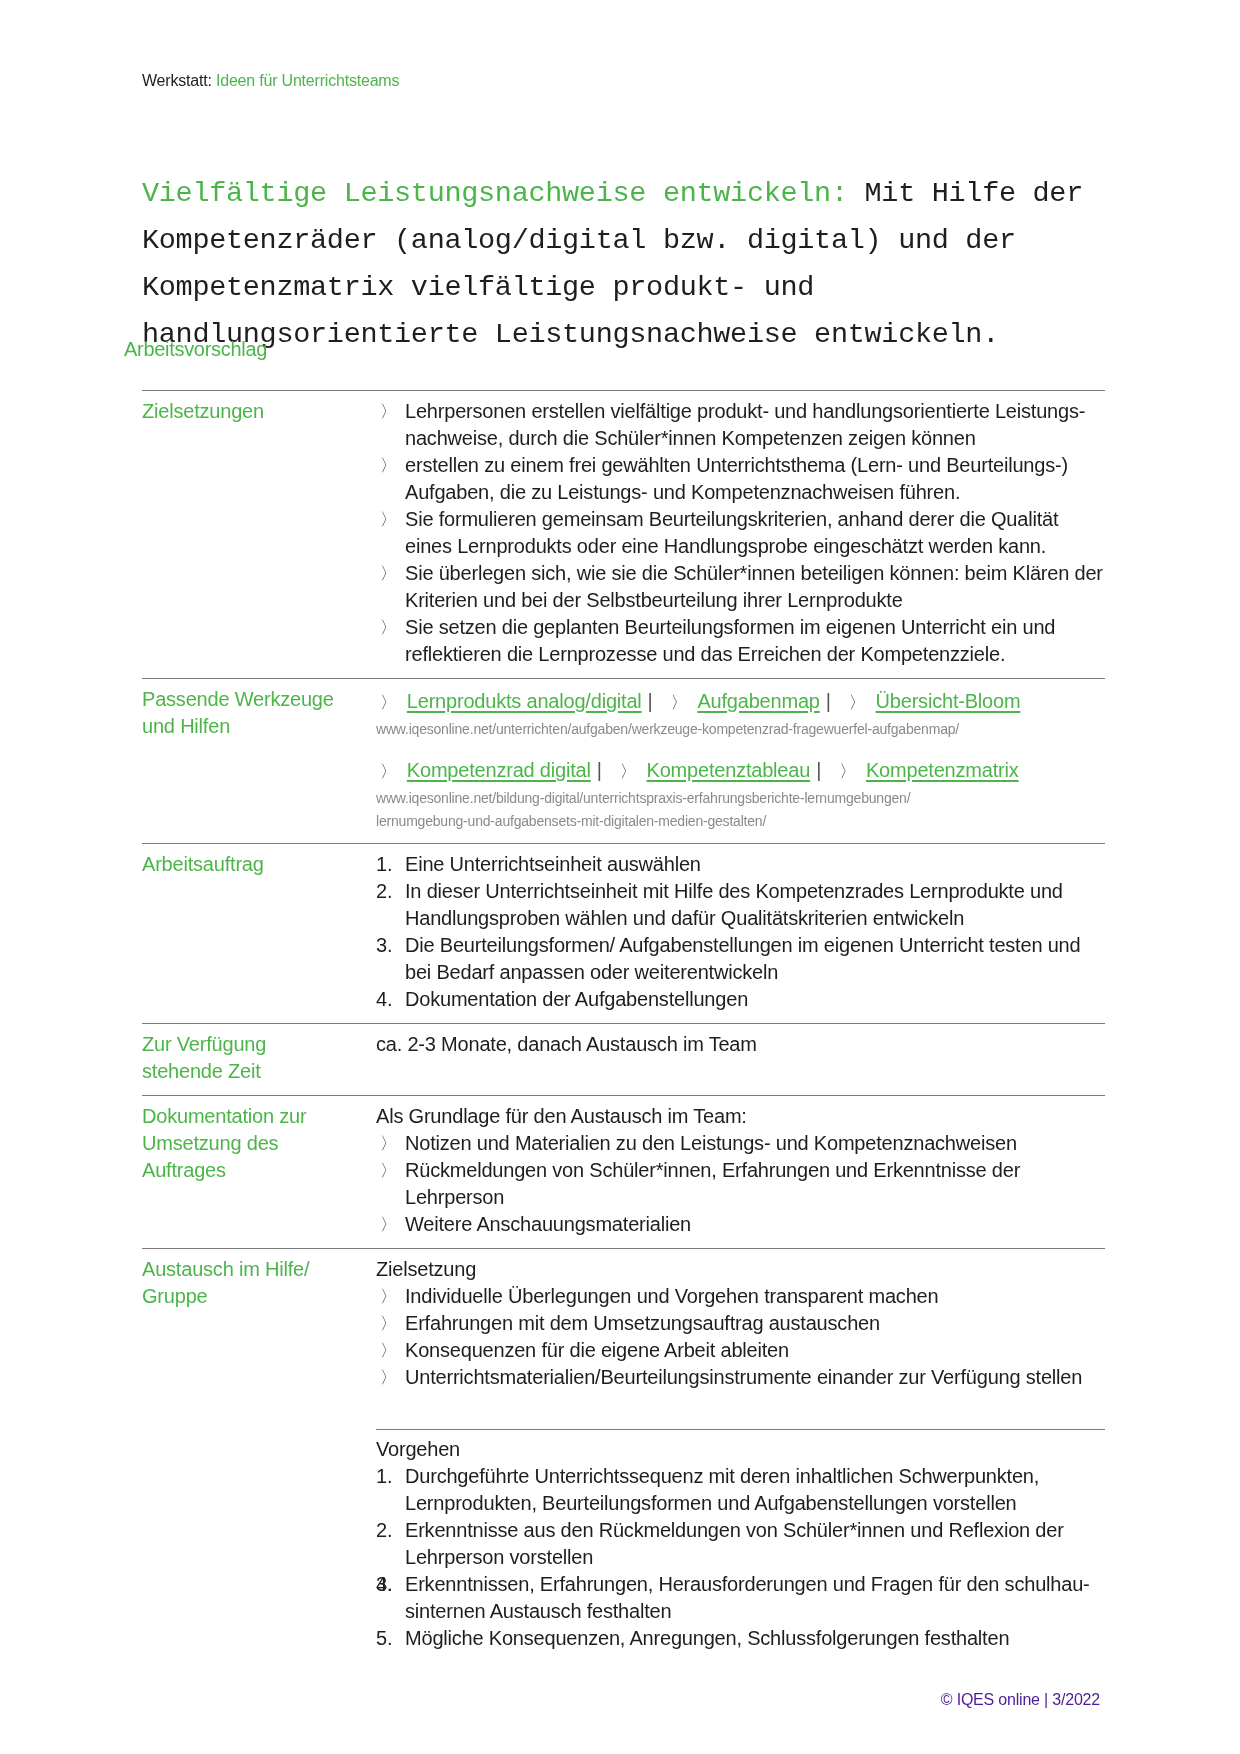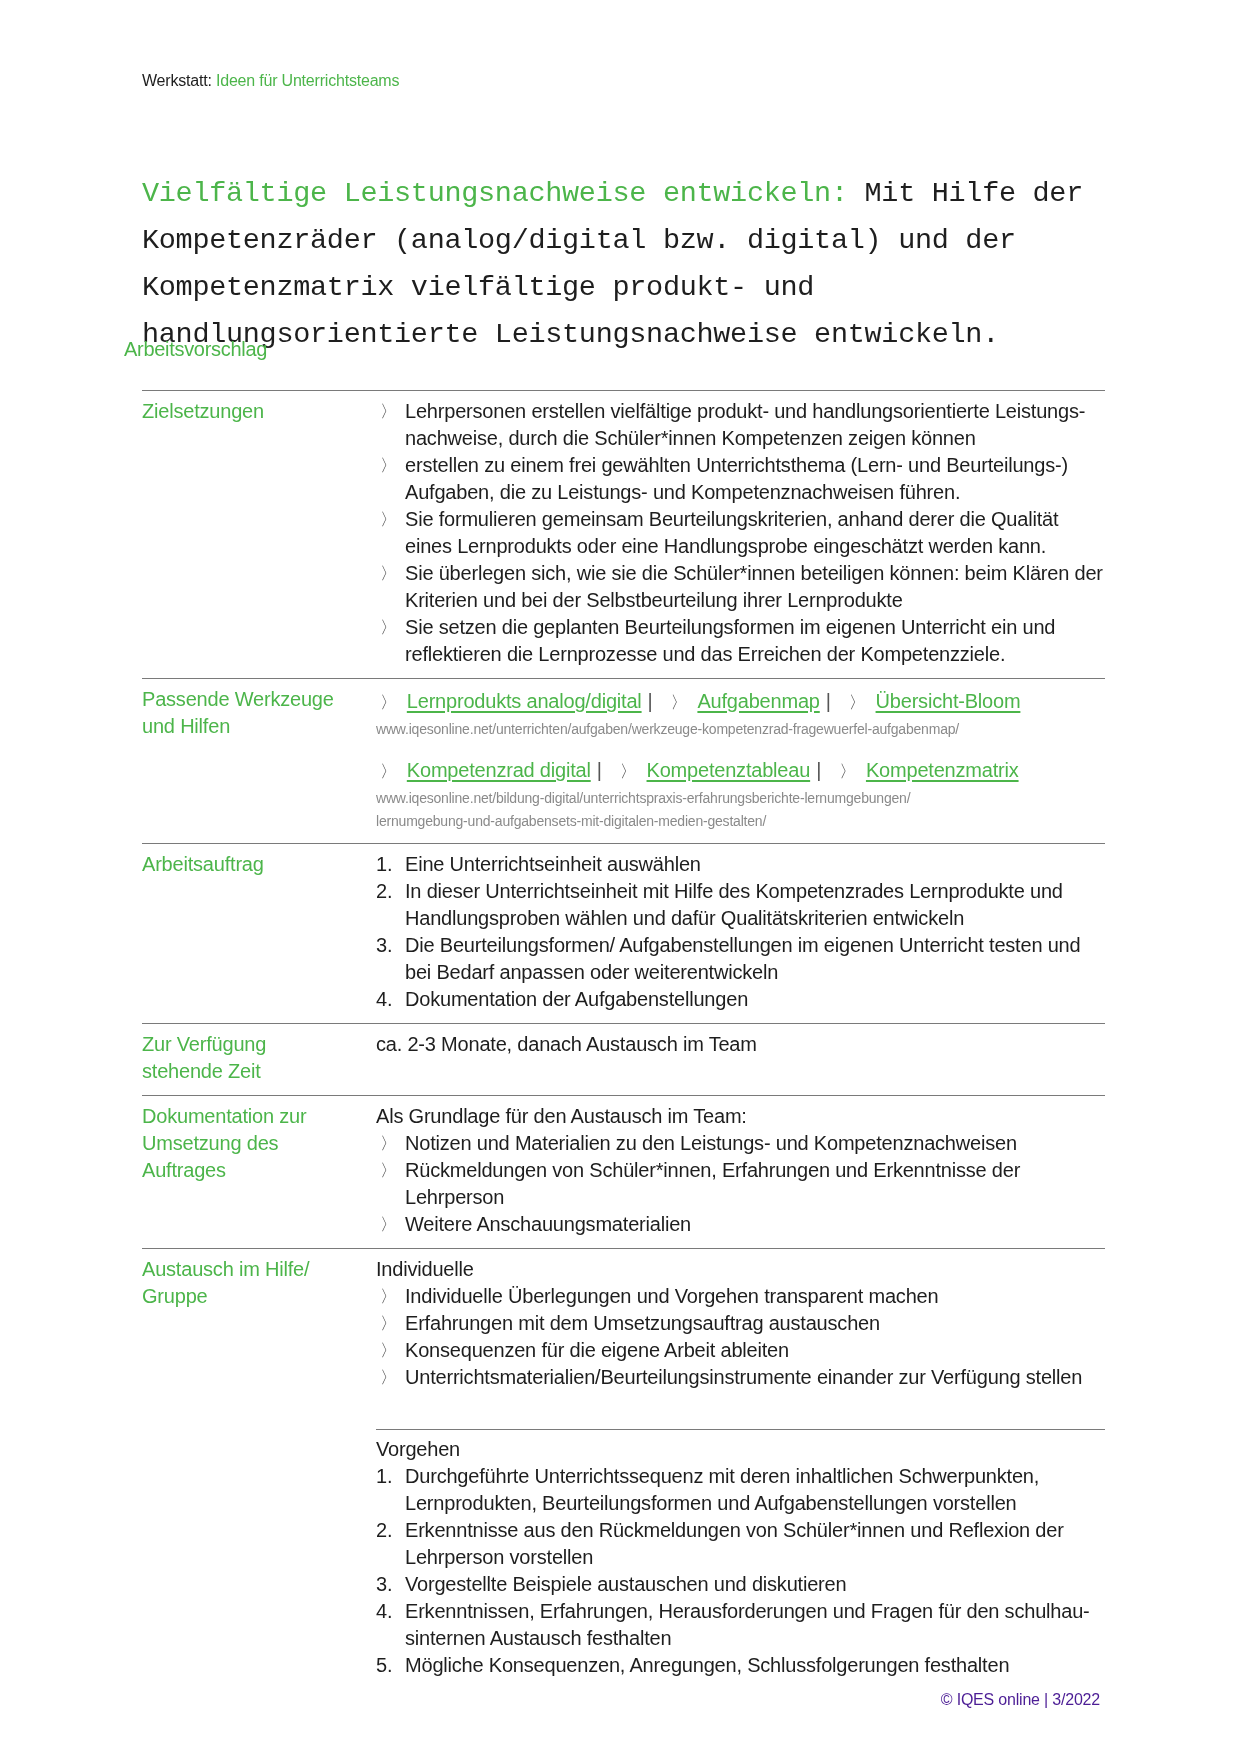--- a/index.html
+++ b/index.html
@@ -120,33 +120,33 @@
         <li><span class="mark">〉</span><span>Notizen und Materialien zu den Leistungs- und Kompetenznachweisen</span></li>
         <li><span class="mark">〉</span><span>Rückmeldungen von Schüler*innen, Erfahrungen und Erkenntnisse der Lehrperson</span></li>
         <li><span class="mark">〉</span><span>Weitere Anschauungsmaterialien</span></li>
       </ul>
     </div>
   </div>
 
   <div class="row last">
     <div class="label" style="width:190px;margin-right:28px;">Austausch im Hilfe/ Gruppe</div>
     <div class="content">
-      <div>Individuelle</div>
+      <div>Zielsetzung</div>
       <ul class="chev">
         <li><span class="mark">〉</span><span>Individuelle Überlegungen und Vorgehen transparent machen</span></li>
         <li><span class="mark">〉</span><span>Erfahrungen mit dem Umsetzungsauftrag austauschen</span></li>
         <li><span class="mark">〉</span><span>Konsequenzen für die eigene Arbeit ableiten</span></li>
         <li><span class="mark">〉</span><span>Unterrichtsmaterialien/Beurteilungsinstrumente einander zur Verfügung stellen</span></li>
       </ul>
       <div class="subdivider"></div>
       <div>Vorgehen</div>
       <ol class="num">
         <li><span class="mark">1.</span><span>Durchgeführte Unterrichtssequenz mit deren inhaltlichen Schwerpunkten, Lernprodukten, Beurteilungsformen und Aufgabenstellungen vorstellen</span></li>
         <li><span class="mark">2.</span><span>Erkenntnisse aus den Rückmeldungen von Schüler*innen und Reflexion der Lehrperson vorstellen</span></li>
-        <li><span class="mark">3.</span><span>Vorgestellte Beispiele austauschen und diskutieren</span></li>
+        <li><span class="mark">3.</span></li>
         <li><span class="mark">4.</span><span>Erkenntnissen, Erfahrungen, Herausforderungen und Fragen für den schulhau-sinternen Austausch festhalten</span></li>
         <li><span class="mark">5.</span><span>Mögliche Konsequenzen, Anregungen, Schlussfolgerungen festhalten</span></li>
       </ol>
     </div>
   </div>
 </div>
 
 <div class="footer">© IQES online | 3/2022</div>
 
 </body></html>

